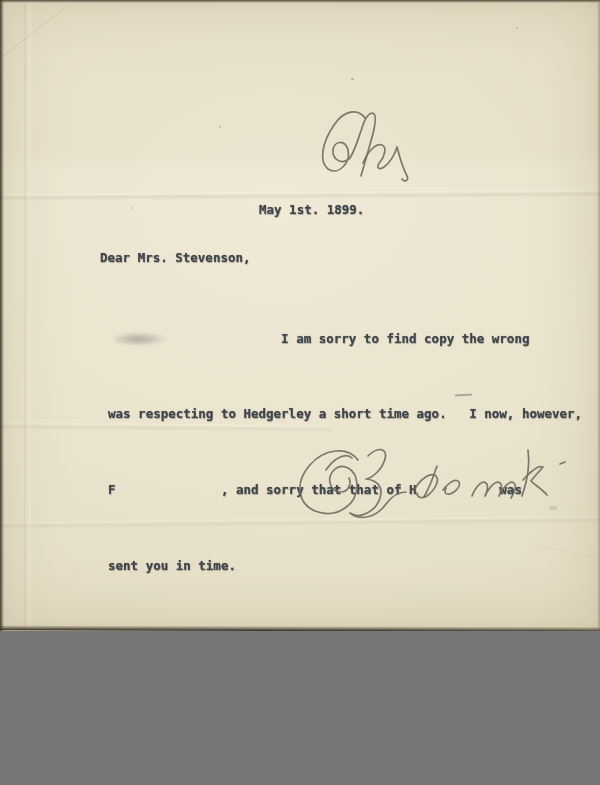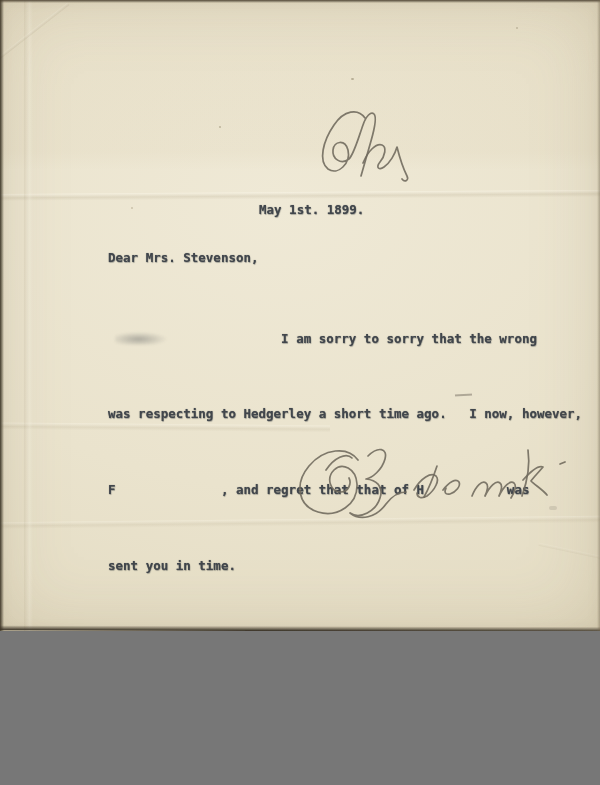--- a/index.html
+++ b/index.html
@@ -80,26 +80,26 @@
   <svg class="pencil" role="img" style="left:308px;top:103px;" width="115" height="90" viewBox="0 0 115 90" aria-label="Copy">
     <path d="M 57 15 C 50 5, 36 7, 26 22 C 15 38, 10 58, 20 66 C 30 73, 43 60, 40 47
              C 37 36, 26 38, 25 47 C 24 56, 33 62, 41 56 C 46 51, 50 36, 55 22
              C 58 13, 63 8, 66 11 C 69 14, 67 24, 63 38 L 53 73"></path>
     <path d="M 55 60 C 60 48, 68 40, 74 42 C 79 44, 77 53, 72 59 C 68 64, 70 68, 76 64
              C 82 60, 87 51, 89 44 C 92 56, 96 67, 99 73 C 101 77, 97 80, 94 76"></path>
   </svg>
 
   <div class="tw" style="left:259px;top:202px;">May 1st. 1899.</div>
 
-  <div class="tw" style="left:108px;top:250px;">Dear Mrs. Stevenson,</div>
+  <div class="tw" style="left:100px;top:250px;">Dear Mrs. Stevenson,</div>
 
   <div class="tw tw-block" style="left:108px;top:275px;">
-    <div class="tline">                       I am sorry to sorry that the wrong</div>
+    <div class="tline">                       I am sorry to find copy the wrong</div>
     <div class="tline">was respecting to Hedgerley a short time ago.   I now, however,</div>
-    <div class="tline">F              , and regret that that of H           was</div>
+    <div class="tline">F              , and sorry that that of H           was</div>
     <div class="tline">sent you in time.</div>
     <div class="tline">                      Yours faithfully,</div>
   </div>
 
   <div class="smudge"></div>
 
   <div class="pencil-dash"></div>
 
   <svg class="pencil" role="img" style="left:288px;top:440px;" width="285" height="92" viewBox="0 0 285 92">
     <path d="M 70 20 C 60 6, 36 8, 21 26 C 6 44, 10 66, 30 72 C 50 78, 70 64, 69 44

